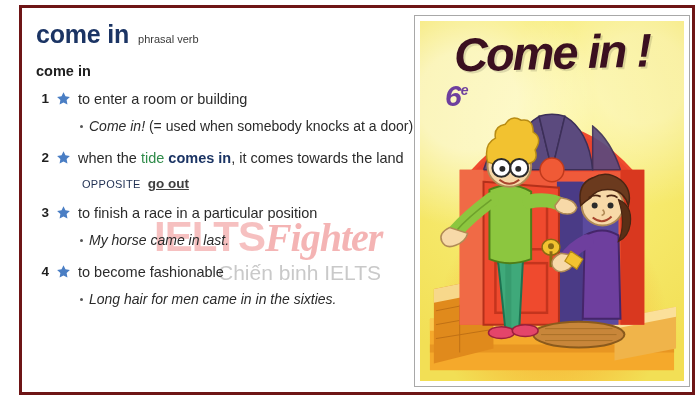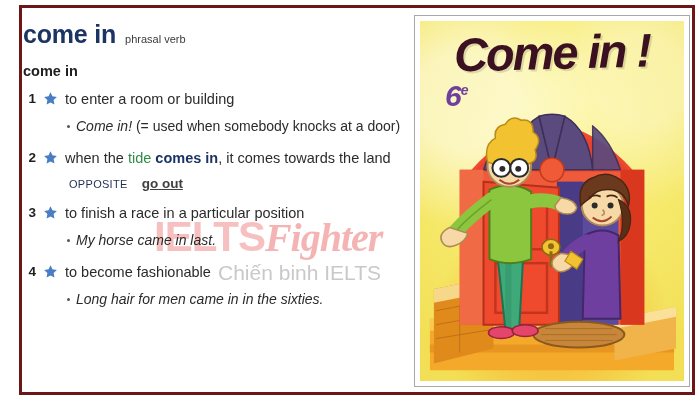--- a/index.html
+++ b/index.html
@@ -35,21 +35,21 @@
     overflow: hidden;
   }
 
   
   .entry {
     position: absolute;
     left: 0; top: 0;
     width: 478px;
     height: 384px;
     box-sizing: border-box;
-    padding: 12px 0 0 1px;
+    padding: 12px 0 0 14px;
     overflow: hidden;
     z-index: 3;
   }
 
   .headword-row {
     display: flex;
     align-items: baseline;
     gap: 9px;
     margin: 0 0 2px 0;
     white-space: nowrap;
@@ -129,21 +129,21 @@
     font-size: 14px;
     line-height: 20px;
     color: #2b2b2b;
     white-space: nowrap;
   }
   .ex-text i { font-style: italic; }
 
   .opposite-row {
     display: flex;
     align-items: baseline;
-    gap: 14px;
+    gap: 7px;
     margin: 7px 0 0 46px;
     white-space: nowrap;
   }
   .opp-label {
     font-size: 11px;
     color: #1f2f52;
     letter-spacing: 0.3px;
   }
   .opp-link {
     font-size: 13.5px;

